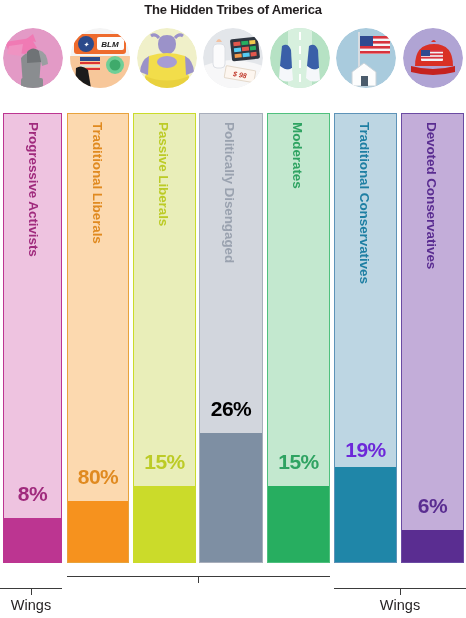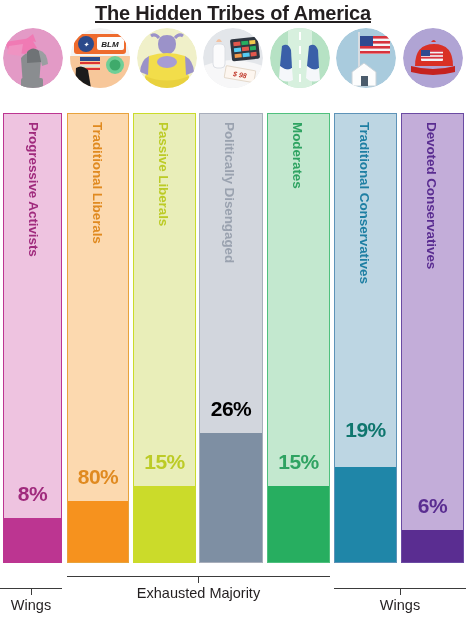--- a/index.html
+++ b/index.html
@@ -21,26 +21,25 @@
     background: #ffffff;
   }
 
   
   .title {
     position: absolute;
     top: 2px;
     left: 0;
     width: 466px;
     text-align: center;
-    font-size: 20px;
+    font-size: 13px;
     font-weight: bold;
     color: #231f20;
     letter-spacing: -0.2px;
     font-family: "Liberation Sans", sans-serif;
-    text-decoration: underline;
   }
 
   
   .icon-row {
     position: absolute;
     top: 28px;
     left: 0;
     width: 466px;
     height: 68px;
   }
@@ -287,40 +286,39 @@
 
     <div class="bar" style="left:267px;width:63px;background:#c3e8cf;border-color:#4fc07e">
       <div class="bar-fill" style="height:76px;background:#27ae60"></div>
       <div class="bar-label" style="color:#2fa362">Moderates</div>
       <div class="bar-pct" style="bottom:88px;color:#2fa362">15%</div>
     </div>
 
     <div class="bar" style="left:334px;width:63px;background:#bdd6e3;border-color:#5d93b8">
       <div class="bar-fill" style="height:95px;background:#1f86a8"></div>
       <div class="bar-label" style="color:#1e7fa3">Traditional Conservatives</div>
-      <div class="bar-pct" style="bottom:120px;color:#0f766e">19%</div>
+      <div class="bar-pct" style="bottom:100px;color:#6d28d9">19%</div>
     </div>
 
     <div class="bar" style="left:401px;width:63px;background:#c3add9;border-color:#6b4ba3">
       <div class="bar-fill" style="height:32px;background:#5a2d91"></div>
       <div class="bar-label" style="color:#5a2d91">Devoted Conservatives</div>
       <div class="bar-pct" style="bottom:44px;color:#5a2d91">6%</div>
     </div>
 
   </div>
 
   <div class="brackets">
 
     <div class="bracket-line" style="left:0px;top:25px;width:62px"></div>
     <div class="bracket-tick" style="left:31px;top:25px"></div>
     <div class="bracket-label" style="left:0px;top:34px;width:62px">Wings</div>
 
     <div class="bracket-line" style="left:67px;top:13px;width:263px"></div>
     <div class="bracket-tick" style="left:198px;top:13px"></div>
-    <div class="bracket-label" style="left:67px;top:22px;width:263px">Exhausted Majority</div>
 
     <div class="bracket-line" style="left:334px;top:25px;width:132px"></div>
     <div class="bracket-tick" style="left:400px;top:25px"></div>
     <div class="bracket-label" style="left:334px;top:34px;width:132px">Wings</div>
 
   </div>
 
 </div>
 
 </body></html>

